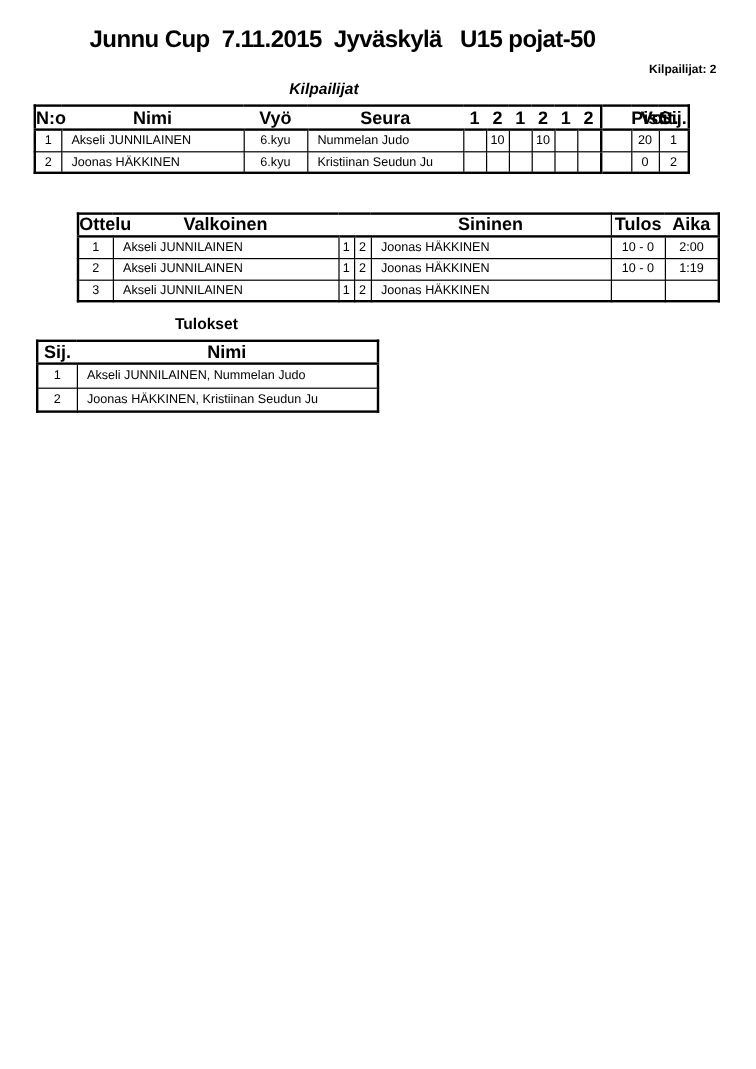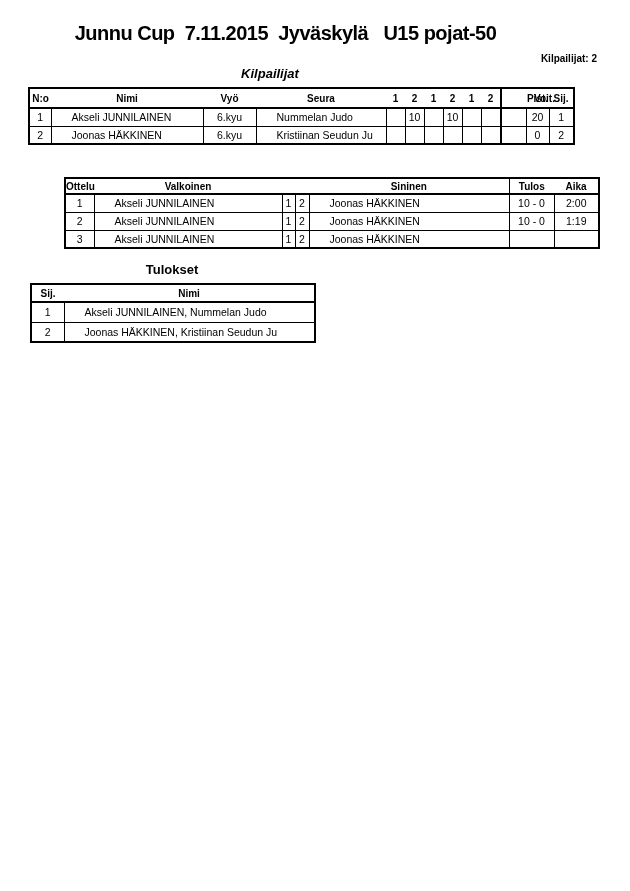--- a/index.html
+++ b/index.html
@@ -11,25 +11,25 @@
 
   .count{position:absolute;top:53px;right:33px;font-size:10px;font-weight:bold;margin-left:17px;}
 
   .sec-h{position:absolute;font-size:13px;font-weight:bold;text-align:center;white-space:nowrap;}
   .h-kilpailijat{top:66px;left:0;width:540px;font-style:italic;}
   .h-ottelut{top:156px;left:0;width:594px;}
   .h-tulokset{top:262px;left:0;width:344px;}
 
   table.t{position:absolute;border-collapse:collapse;table-layout:fixed;
           border:2px solid #000;}
-  table.t th{border:none;border-bottom:2px solid #000;font-size:10px;font-weight:bold;
+  table.t th{border:none;border-bottom:2px solid #000;font-size:15px;font-weight:bold;
              padding:0;text-align:center;white-space:nowrap;overflow:visible;}
   table.t td{border:1px solid #000;font-size:10.5px;padding:0;text-align:center;
              white-space:nowrap;overflow:hidden;}
-  table.t td.lft{text-align:left;padding-left:20px;}
+  table.t td.lft{text-align:left;padding-left:8px;}
   th.lfth{text-align:left;padding-left:1px;}
 
   .t1{top:87px;left:28px;width:545px;}
   .t1 tr.hdr{height:20px;}
   .t1 tr.dat{height:18px;}
   .t1 .thickL{border-left:2.5px solid #000;padding-left:32px;}
 
   .t2{top:177px;left:28px;width:534px;margin-left:36px;}
   .t2 tr.hdr{height:16px;}
   .t2 tr.dat{height:18px;}

